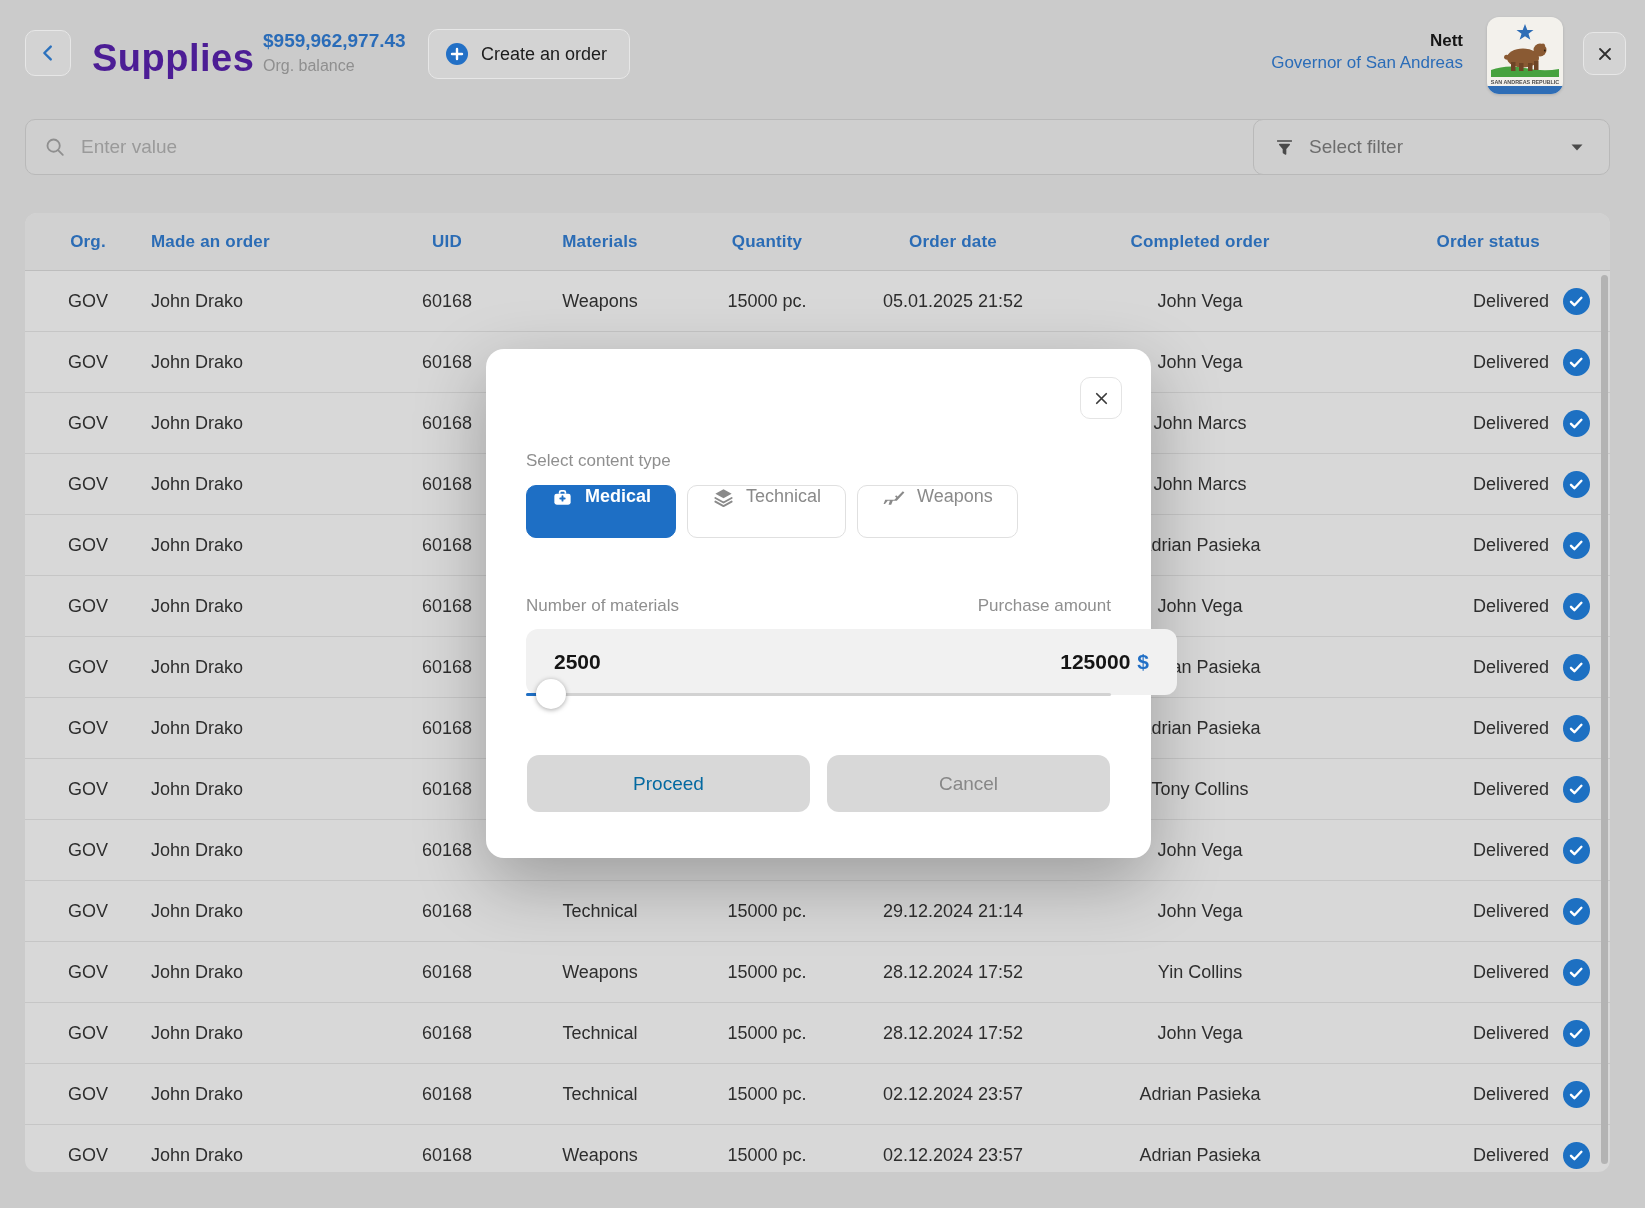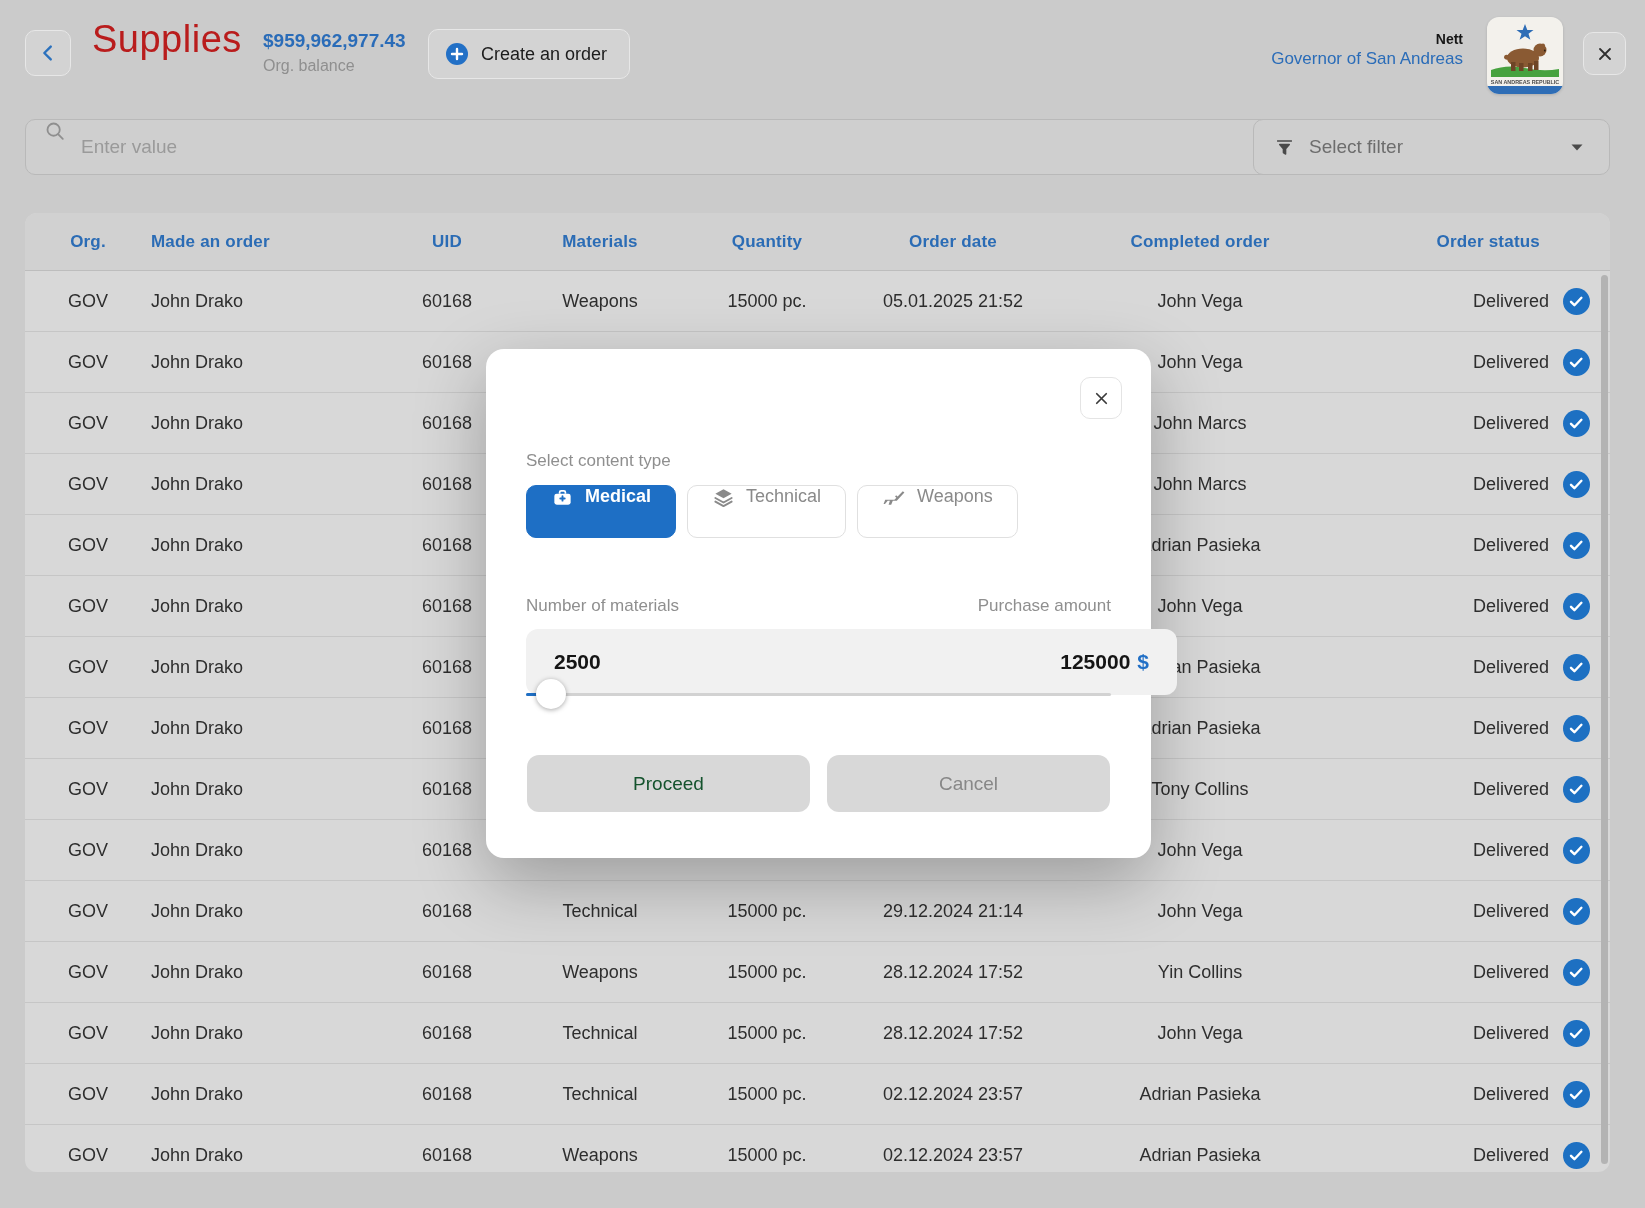--- a/index.html
+++ b/index.html
@@ -3,35 +3,35 @@
 <meta charset="utf-8">
 <style>
   html,body{margin:0;padding:0;}
   body{background:#9e9e9e;font-family:"Liberation Sans","DejaVu Sans",sans-serif;}
   .page{position:relative;width:1645px;height:1208px;background:#cbcbcb;overflow:hidden;margin:0 auto;}
 
   
   .icon-btn{position:absolute;display:flex;align-items:center;justify-content:center;
     background:#d3d3d3;border:1.5px solid #e7e7e7;border-radius:10px;cursor:pointer;box-sizing:border-box;}
   .back-btn{left:25px;top:30px;width:46px;height:46px;}
-  .page-title{position:absolute;left:92px;top:18px;font-size:38px;font-weight:normal;color:#b91c1c;letter-spacing:.5px;}
+  .page-title{position:absolute;left:92px;top:37px;font-size:38px;font-weight:bold;color:#4c1d95;letter-spacing:.5px;}
   .balance{position:absolute;left:263px;top:29px;line-height:1.25;}
   .balance .amt{font-size:19px;font-weight:bold;color:#2a6cb8;}
   .balance .lbl{font-size:16px;color:#8f8f8f;margin-top:3px;}
   .create-btn{position:absolute;left:428px;top:29px;height:50px;padding:0 22px 0 16px;display:flex;align-items:center;gap:12px;
     background:#d3d3d3;border:1.5px solid #e7e7e7;border-radius:10px;font-size:18px;color:#1c1c1c;cursor:pointer;box-sizing:border-box;}
   .user-block{position:absolute;right:182px;top:30px;text-align:right;line-height:1.3;}
-  .user-name{font-size:14px;font-weight:bold;color:#161616;}
+  .user-name{font-size:17px;font-weight:bold;color:#161616;}
   .user-role{font-size:17px;color:#2a6cb8;cursor:pointer;}
   .flag{position:absolute;left:1487px;top:17px;width:76px;height:77px;border-radius:12px;overflow:hidden;box-shadow:0 1px 3px rgba(0,0,0,.15);}
   .close-top{left:1583px;top:32px;width:43px;height:43px;}
 
   
   .search-box{position:absolute;left:25px;top:119px;width:1296px;height:56px;box-sizing:border-box;
-    border:1.5px solid #b9b9b9;border-radius:10px;background:#cfcfcf;display:flex;padding:0 18px;gap:13px;}
+    border:1.5px solid #b9b9b9;border-radius:10px;background:#cfcfcf;display:flex;align-items:center;padding:0 18px;gap:13px;}
   .search-box input{flex:1;border:none;outline:none;background:transparent;font-size:19px;color:#3a3a3a;font-family:inherit;}
   .search-box input::placeholder{color:#9a9a9a;}
   .filter-box{position:absolute;left:1253px;top:119px;width:357px;height:56px;box-sizing:border-box;
     border:1.5px solid #b9b9b9;border-radius:10px;background:#cfcfcf;display:flex;align-items:center;padding:0 20px;gap:14px;cursor:pointer;justify-content:space-between;}
   .filter-label{font-size:19px;color:#6d6d6d;flex:1;}
 
   
   .panel{position:absolute;left:25px;top:213px;width:1585px;height:959px;background:#d8d8d8;border-radius:12px;overflow:hidden;}
   .grid{display:grid;grid-template-columns:126px 214px 164px 142px 192px 180px 314px 1fr;align-items:center;}
   .thead{height:57px;background:#d1d1d1;border-bottom:1px solid #bdbdbd;}
@@ -62,21 +62,21 @@
     display:flex;align-items:center;justify-content:space-between;padding:0 28px;box-sizing:border-box;}
   .num-val{font-size:21px;font-weight:bold;color:#151515;}
   .amt-val{font-size:21px;font-weight:bold;color:#151515;display:flex;gap:7px;align-items:center;}
   .amt-val .cur{color:#2270c6;}
   .slider{position:absolute;left:40px;top:344px;width:585px;height:3px;background:#d2d2d2;border-radius:2px;}
   .slider .fill{position:absolute;left:0;top:0;height:3px;width:26px;background:#1e6fc5;border-radius:2px;}
   .slider .handle{position:absolute;left:10px;top:-14px;width:30px;height:30px;border-radius:50%;background:#fff;
     box-shadow:0 1px 5px rgba(0,0,0,.35);cursor:pointer;}
   .modal-actions{position:absolute;left:41px;top:406px;display:flex;gap:17px;}
   .m-btn{width:283px;height:57px;border:none;border-radius:12px;background:#d8d8d8;font-size:19px;font-family:inherit;cursor:pointer;}
-  .m-btn.proceed{color:#14532d;}
+  .m-btn.proceed{color:#0369a1;}
   .m-btn.cancel{color:#878787;}
   svg{display:block;}
 </style>
 </head>
 <body>
 
 <div class="page">
 
   <div class="icon-btn back-btn">
     <span>

